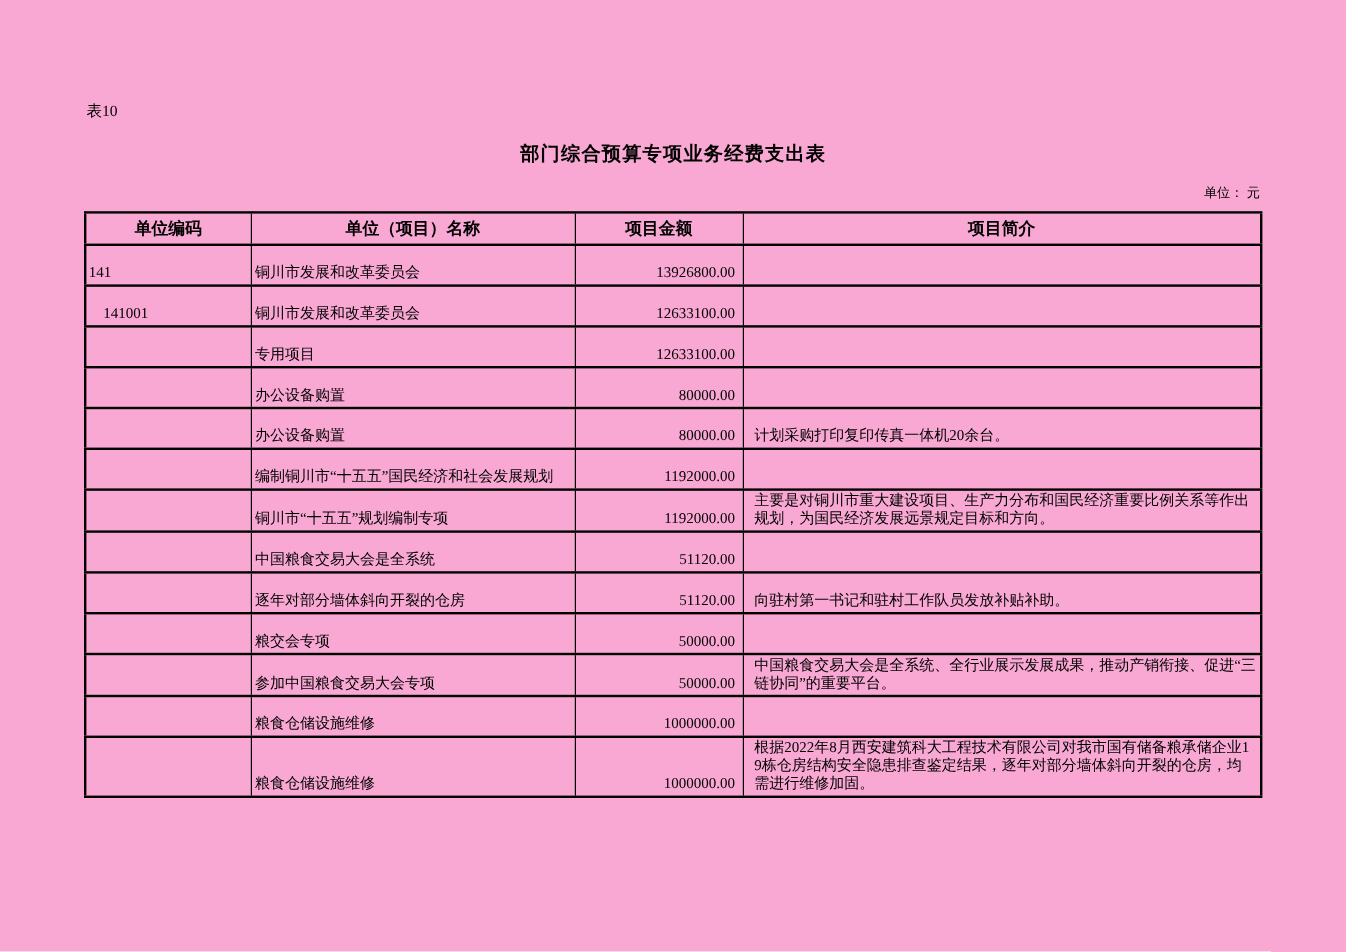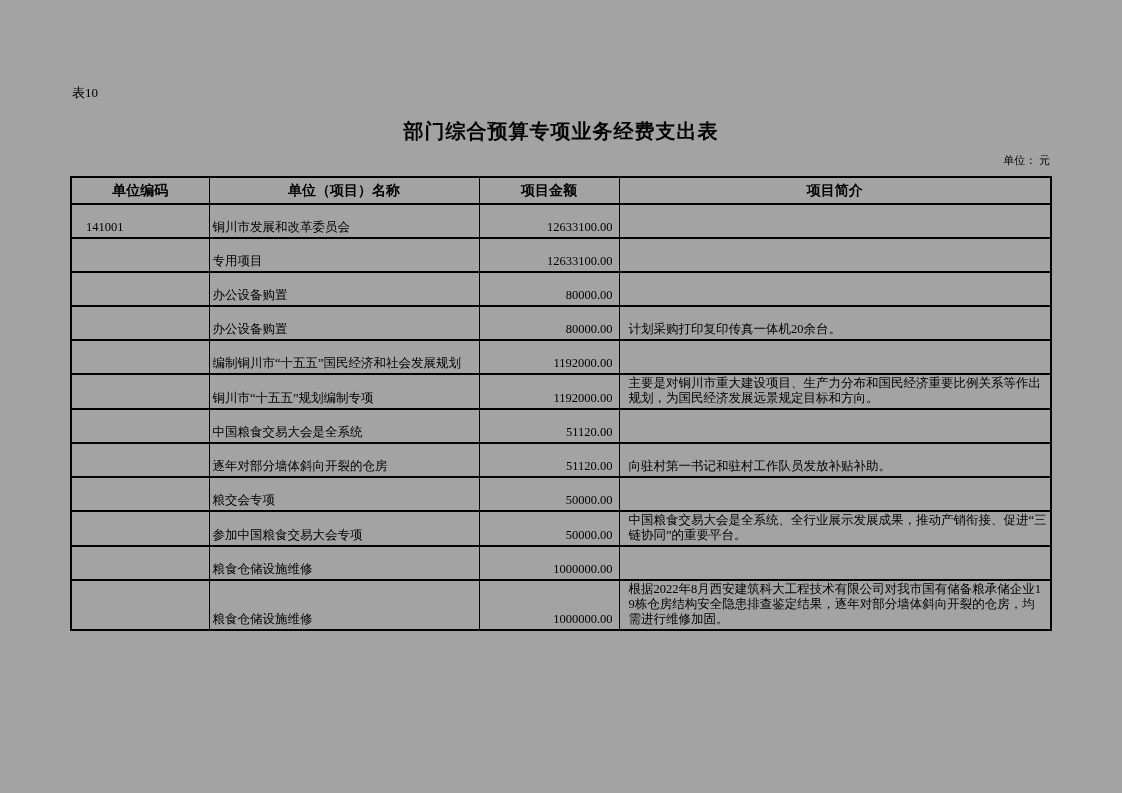--- a/index.html
+++ b/index.html
@@ -1,37 +1,37 @@
 <!DOCTYPE html>
 <html><head>
 <meta charset="utf-8">
 <style>
   html, body { margin: 0; padding: 0; background: #ffffff; }
   .page {
     position: relative;
     width: 1122px;
     height: 793px;
-    background: #a3a3a3;
+    background: #f9a8d4;
     color: #000000;
     font-family: "Liberation Serif", "DejaVu Serif", serif;
     overflow: hidden;
   }
   .table-label {
     position: absolute;
     left: 72px;
     top: 84px;
     font-size: 13px;
   }
   .page-title {
     position: absolute;
     left: 0;
     top: 118px;
     width: 1122px;
     text-align: center;
-    font-size: 20px;
+    font-size: 16px;
     font-weight: bold;
     letter-spacing: 1px;
   }
   .unit-note {
     position: absolute;
     left: 70px;
     top: 153px;
     width: 980px;
     text-align: right;
     font-size: 11px;
@@ -96,20 +96,26 @@
     <thead>
       <tr>
         <th>单位编码</th>
         <th>单位（项目）名称</th>
         <th>项目金额</th>
         <th>项目简介</th>
       </tr>
     </thead>
     <tbody>
 
+    <tr>
+      <td class="col-code">141</td>
+      <td class="col-name">铜川市发展和改革委员会</td>
+      <td class="col-amount">13926800.00</td>
+      <td class="col-desc"></td>
+    </tr>
 
     <tr>
       <td class="col-code indent">141001</td>
       <td class="col-name">铜川市发展和改革委员会</td>
       <td class="col-amount">12633100.00</td>
       <td class="col-desc"></td>
     </tr>
 
     <tr>
       <td class="col-code"></td>

